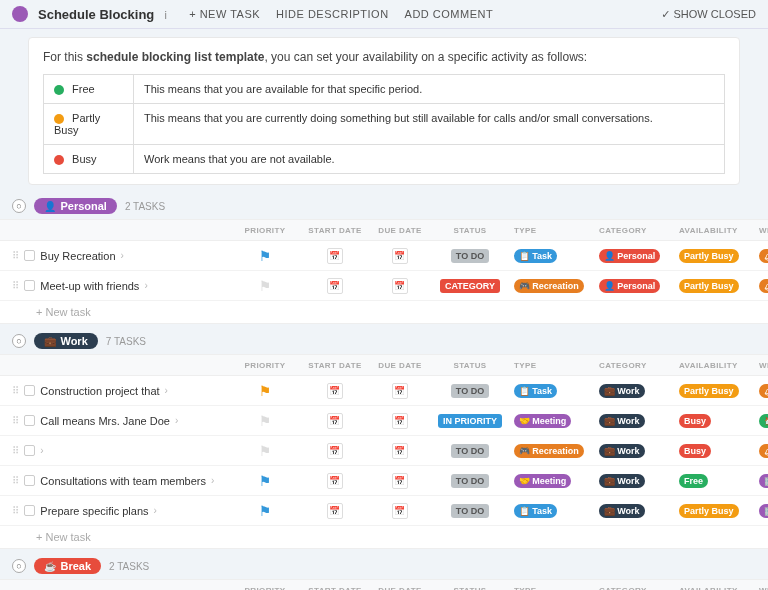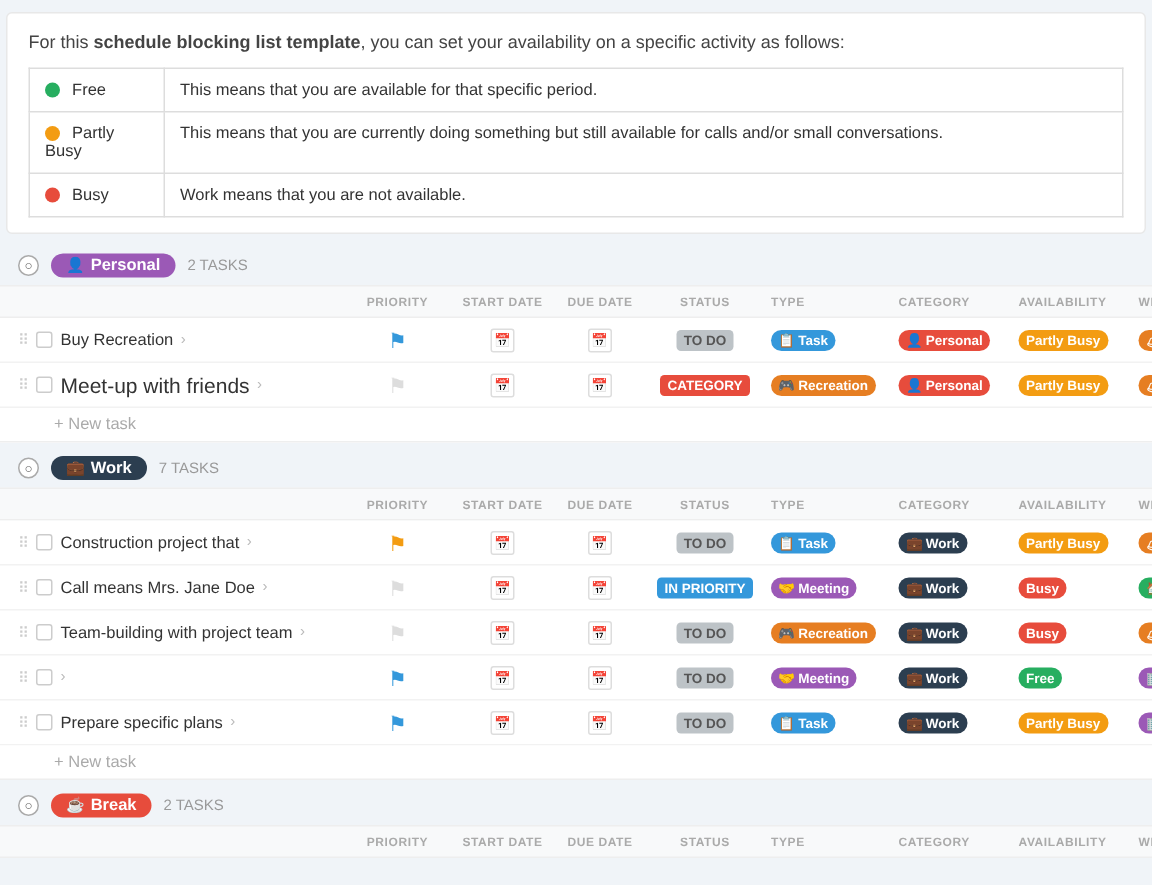--- a/index.html
+++ b/index.html
@@ -11,36 +11,48 @@
     .header { display: flex; align-items: center; padding: 6px 12px; background: #f0f4f8; border-bottom: 1px solid #dde; gap: 10px; }
     .header-icon { width: 16px; height: 16px; background: #9b59b6; border-radius: 50%; display: inline-block; }
     .header-title { font-weight: 600; font-size: 13px; color: #333; }
     .header-info { color: #888; font-size: 11px; cursor: pointer; }
     .header-actions { display: flex; gap: 8px; margin-left: 8px; }
     .header-action-btn { font-size: 11px; color: #555; cursor: pointer; text-transform: uppercase; letter-spacing: 0.5px; padding: 2px 4px; }
     .header-spacer { flex: 1; }
     .show-closed { font-size: 11px; color: #555; cursor: pointer; display: flex; align-items: center; gap: 3px; }
 
     
-    .description { background: #fff; margin: 8px 4px; border-radius: 4px; border: 1px solid #e8e8e8; padding: 10px 14px; }
+    .description { background: #fff; margin: 8px 28px; border-radius: 4px; border: 1px solid #e8e8e8; padding: 10px 14px; }
     .description p { font-size: 12px; color: #444; margin-bottom: 8px; line-height: 1.5; }
     .description p span.highlight { font-weight: 600; }
     .desc-table { width: 100%; border-collapse: collapse; border: 1px solid #ddd; }
     .desc-table td { padding: 8px 10px; border: 1px solid #ddd; font-size: 11px; vertical-align: top; }
     .desc-table td:first-child { width: 90px; }
     .status-dot { display: inline-block; width: 10px; height: 10px; border-radius: 50%; margin-right: 5px; vertical-align: middle; }
     .dot-green { background: #27ae60; }
     .dot-yellow { background: #f39c12; }
     .dot-red { background: #e74c3c; }
   </style>
 </head>
 <body>
 
 <div class="app-container">
 
+  <div class="header">
+    <div class="header-icon"></div>
+    <span class="header-title">Schedule Blocking</span>
+    <span class="header-info">ℹ</span>
+    <div class="header-actions">
+      <span class="header-action-btn">+ NEW TASK</span>
+      <span class="header-action-btn">HIDE DESCRIPTION</span>
+      <span class="header-action-btn">ADD COMMENT</span>
+    </div>
+    <div class="header-spacer"></div>
+    <div class="show-closed">✓ SHOW CLOSED</div>
+  </div>
 
   <div class="description">
     <p>
       For this <span class="highlight">schedule blocking list template</span>, you can set your availability on a specific activity as follows:
     </p>
     <table class="desc-table">
       <tbody>
           <tr>
         <td><span class="status-dot dot-green"></span> Free</td>
         <td>This means that you are available for that specific period.</td>
@@ -109,21 +121,21 @@
       </div>
       <div style="width:80px; min-width:80px; display:flex; align-items:center; padding-left:4px;">
         <span style="background:#e67e22; color:#fff; padding:2px 5px; border-radius:10px; font-size:9px; font-weight:600; white-space:nowrap; display:inline-flex; align-items:center; gap:2px;"><span style="font-size:9px;">🏕</span>Outside</span>
       </div>
       <div style="width:40px; min-width:40px; font-size:9px; color:#777; padding:0 3px; overflow:hidden; white-space:nowrap;"></div>
     </div>
           <div style="display: flex; align-items: center; border-bottom: 1px solid rgb(242, 242, 242); min-height: 30px;">
       <div style="width:230px; min-width:230px; padding-left:12px; display:flex; align-items:center; gap:5px;">
         <span style="color:#ccc; font-size:10px; cursor:grab;">⠿</span>
         <span style="width:11px; height:11px; border:1px solid #ccc; border-radius:2px; display:inline-block; cursor:pointer;"></span>
-        <span style="font-size:14px; color:#333;">Meet-up with friends</span>
+        <span style="font-size:11px; color:#333;">Meet-up with friends</span>
         <span style="color:#bbb; font-size:10px; cursor:pointer;">›</span>
       </div>
       <div style="width:70px; min-width:70px; display:flex; align-items:center; justify-content:center;">
         <span style="color:#ddd; font-size:14px;">⚑</span>
       </div>
       <div style="width:70px; min-width:70px; display:flex; align-items:center; justify-content:center;">
         <span style="width:16px; height:16px; border:1px solid #ddd; border-radius:2px; display:flex; align-items:center; justify-content:center; font-size:9px; color:#aaa; cursor:pointer;">📅</span>
       </div>
       <div style="width:60px; min-width:60px; display:flex; align-items:center; justify-content:center;">
         <span style="width:16px; height:16px; border:1px solid #ddd; border-radius:2px; display:flex; align-items:center; justify-content:center; font-size:9px; color:#aaa; cursor:pointer;">📅</span>
@@ -232,21 +244,20 @@
       </div>
       <div style="width:80px; min-width:80px; display:flex; align-items:center; padding-left:4px;">
         <span style="background:#27ae60; color:#fff; padding:2px 5px; border-radius:10px; font-size:9px; font-weight:600; white-space:nowrap; display:inline-flex; align-items:center; gap:2px;"><span style="font-size:9px;">🏠</span>Home</span>
       </div>
       <div style="width:40px; min-width:40px; font-size:9px; color:#777; padding:0 3px; overflow:hidden; white-space:nowrap;"></div>
     </div>
           <div style="display: flex; align-items: center; border-bottom: 1px solid rgb(242, 242, 242); min-height: 30px;">
       <div style="width:230px; min-width:230px; padding-left:12px; display:flex; align-items:center; gap:5px;">
         <span style="color:#ccc; font-size:10px; cursor:grab;">⠿</span>
         <span style="width:11px; height:11px; border:1px solid #ccc; border-radius:2px; display:inline-block; cursor:pointer;"></span>
-        <span style="font-size:11px; color:#333;">Team-building with project team</span>
         <span style="color:#bbb; font-size:10px; cursor:pointer;">›</span>
       </div>
       <div style="width:70px; min-width:70px; display:flex; align-items:center; justify-content:center;">
         <span style="color:#ddd; font-size:14px;">⚑</span>
       </div>
       <div style="width:70px; min-width:70px; display:flex; align-items:center; justify-content:center;">
         <span style="width:16px; height:16px; border:1px solid #ddd; border-radius:2px; display:flex; align-items:center; justify-content:center; font-size:9px; color:#aaa; cursor:pointer;">📅</span>
       </div>
       <div style="width:60px; min-width:60px; display:flex; align-items:center; justify-content:center;">
         <span style="width:16px; height:16px; border:1px solid #ddd; border-radius:2px; display:flex; align-items:center; justify-content:center; font-size:9px; color:#aaa; cursor:pointer;">📅</span>
@@ -265,20 +276,21 @@
       </div>
       <div style="width:80px; min-width:80px; display:flex; align-items:center; padding-left:4px;">
         <span style="background:#e67e22; color:#fff; padding:2px 5px; border-radius:10px; font-size:9px; font-weight:600; white-space:nowrap; display:inline-flex; align-items:center; gap:2px;"><span style="font-size:9px;">🏕</span>Outside</span>
       </div>
 
     </div>
           <div style="display: flex; align-items: center; border-bottom: 1px solid rgb(242, 242, 242); min-height: 30px;">
       <div style="width:230px; min-width:230px; padding-left:12px; display:flex; align-items:center; gap:5px;">
         <span style="color:#ccc; font-size:10px; cursor:grab;">⠿</span>
         <span style="width:11px; height:11px; border:1px solid #ccc; border-radius:2px; display:inline-block; cursor:pointer;"></span>
+        <span style="font-size:11px; color:#333;">Consultations with team members</span>
         <span style="color:#bbb; font-size:10px; cursor:pointer;">›</span>
       </div>
       <div style="width:70px; min-width:70px; display:flex; align-items:center; justify-content:center;">
         <span style="color:#3498db; font-size:14px;">⚑</span>
       </div>
       <div style="width:70px; min-width:70px; display:flex; align-items:center; justify-content:center;">
         <span style="width:16px; height:16px; border:1px solid #ddd; border-radius:2px; display:flex; align-items:center; justify-content:center; font-size:9px; color:#aaa; cursor:pointer;">📅</span>
       </div>
       <div style="width:60px; min-width:60px; display:flex; align-items:center; justify-content:center;">
         <span style="width:16px; height:16px; border:1px solid #ddd; border-radius:2px; display:flex; align-items:center; justify-content:center; font-size:9px; color:#aaa; cursor:pointer;">📅</span>

